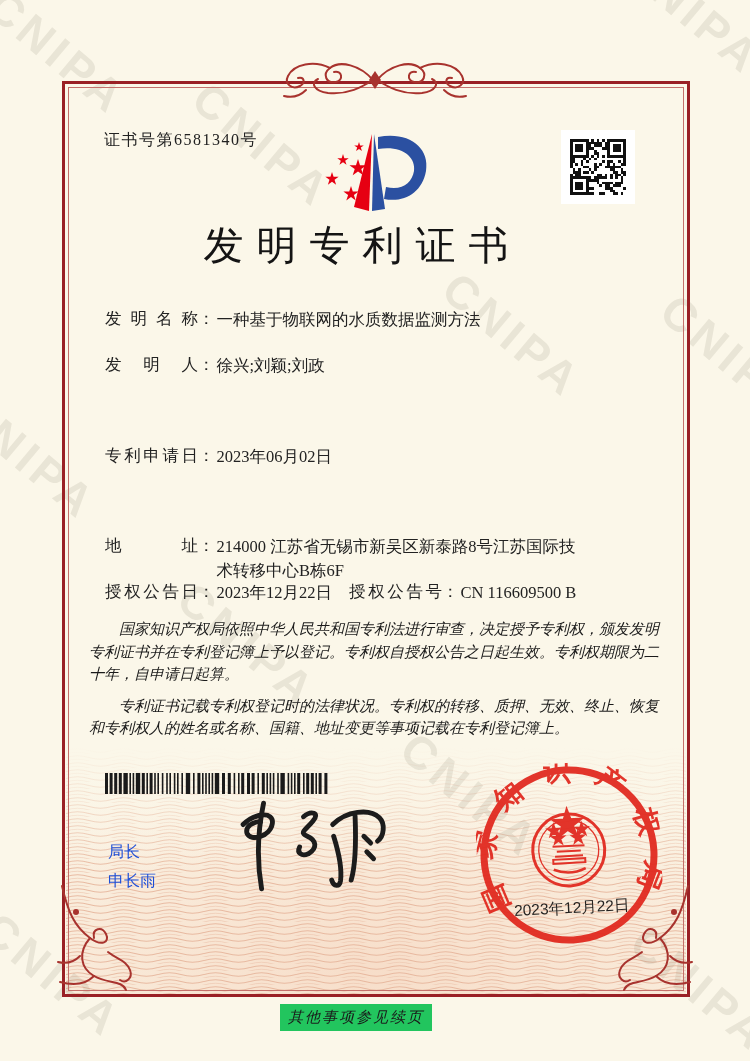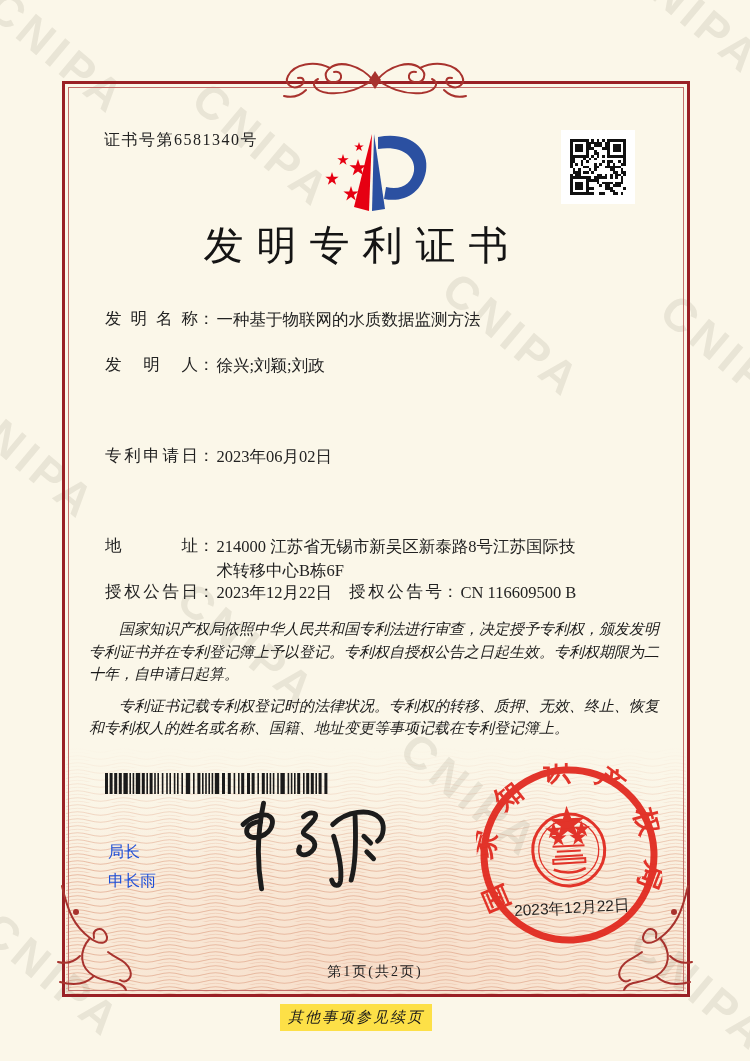--- a/index.html
+++ b/index.html
@@ -73,21 +73,21 @@
     font-size:16px; color:#1d4ed8; line-height:29px;
   }
   .signature{position:absolute; left:210px; top:796px;}
   .seal{position:absolute; left:477px; top:763px; transform:rotate(-3deg);}
   .page-num{
     position:absolute; left:0; top:963px; width:750px; text-align:center;
     font-size:14px; letter-spacing:2px; color:#222;
   }
   .note-box{
     position:absolute; left:280px; top:1004px; width:152px; height:27px;
-    background:#fde047; display:flex; align-items:center; justify-content:center;
+    background:#22c55e; display:flex; align-items:center; justify-content:center;
     font-size:15px; font-style:italic; letter-spacing:2px; color:#1a1a1a;
   }
 </style>
 </head>
 <body>
 
 <div class="page">
 
   <div class="wm" style="left:-25px;top:25px">CNIPA</div>
   <div class="wm" style="left:610px;top:-15px">CNIPA</div>
@@ -530,20 +530,19 @@
           <use href="#star" transform="translate(102,75) scale(3.4)"></use>
           <path d="M76,83 L108,83" stroke-width="2"></path>
           <path d="M80,88 L104,88 M78,93 L106,93" stroke-width="2"></path>
           <rect x="76" y="96" width="32" height="4" stroke-width="2"></rect>
           <path d="M76,106 Q92,113 108,106" stroke-width="2.6"></path>
         </g>
         <text x="92" y="150" text-anchor="middle" font-size="15.5" fill="#141414" font-family="Liberation Sans, DejaVu Sans, sans-serif">2023年12月22日</text>
       </g>
     </svg>
 
-    <div class="page-num">第1页(共2页)</div>
 
     <div class="note-box">
       <span>其他事项参见续页</span>
     </div>
 
   </div>
 </div>
 
 </body></html>

